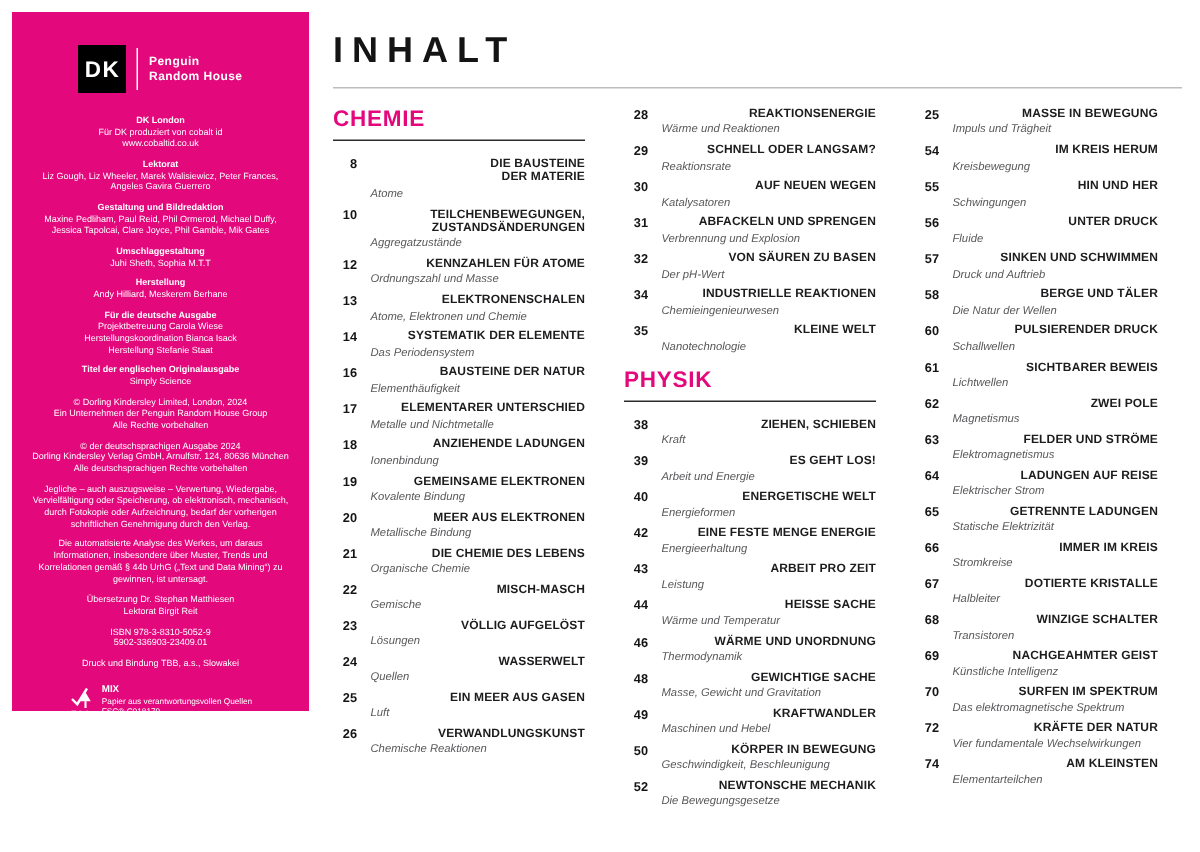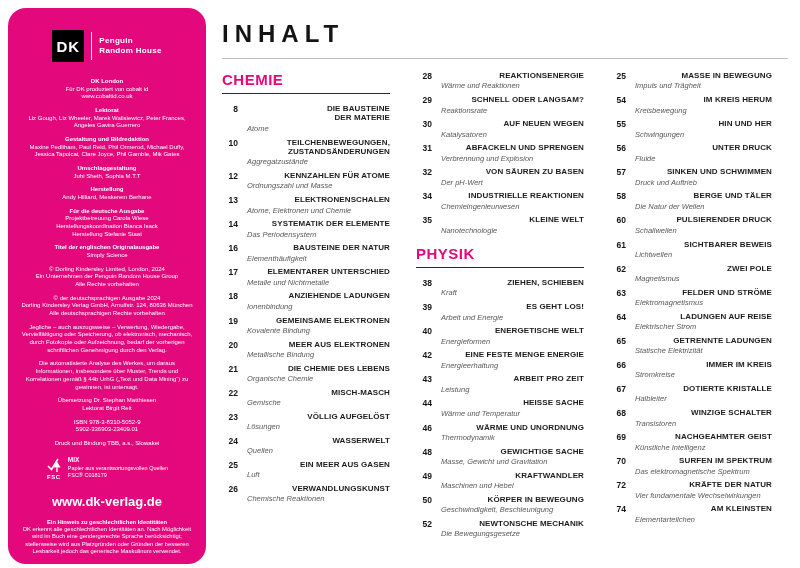--- a/index.html
+++ b/index.html
@@ -1,22 +1,22 @@
 <!DOCTYPE html>
 <html><head>
 <meta charset="utf-8">
 <style>
   html,body{margin:0;padding:0;background:#ffffff;}
   .page{position:relative;width:800px;height:568px;background:#ffffff;overflow:hidden;
         font-family:"Liberation Sans",sans-serif;color:#1c1c1e;}
 
   
-  .sidebar{position:absolute;left:8px;top:8px;width:198px;height:556px;background:#e3087c;
+  .sidebar{position:absolute;left:8px;top:8px;width:198px;height:466px;background:#e3087c;
            color:#ffffff;box-sizing:border-box;padding:16px 13px 10px 13px;text-align:center;
-           overflow:hidden;border-radius:18px;}
+           overflow:hidden;}
   .dk-logo{display:flex;align-items:center;justify-content:center;gap:7px;margin:6px 0 16px 0;}
   .dk-box{width:32px;height:32px;background:#000;color:#fff;font-weight:bold;font-size:15px;
           display:flex;align-items:center;justify-content:center;letter-spacing:1px;}
   .dk-sep{width:1px;height:28px;background:#ffffff;}
   .prh{font-size:8px;line-height:1.25;text-align:left;font-weight:bold;letter-spacing:.3px;}
   .imprint-block{font-size:6px;line-height:1.28;margin-bottom:6px;}
   .imprint-heading{font-weight:bold;}
   .fsc-row{display:flex;align-items:center;justify-content:center;gap:6px;margin:8px 0 7px 0;}
   .fsc-mark{display:flex;flex-direction:column;align-items:center;}
   .fsc-word{font-size:6px;font-weight:bold;letter-spacing:.5px;}

